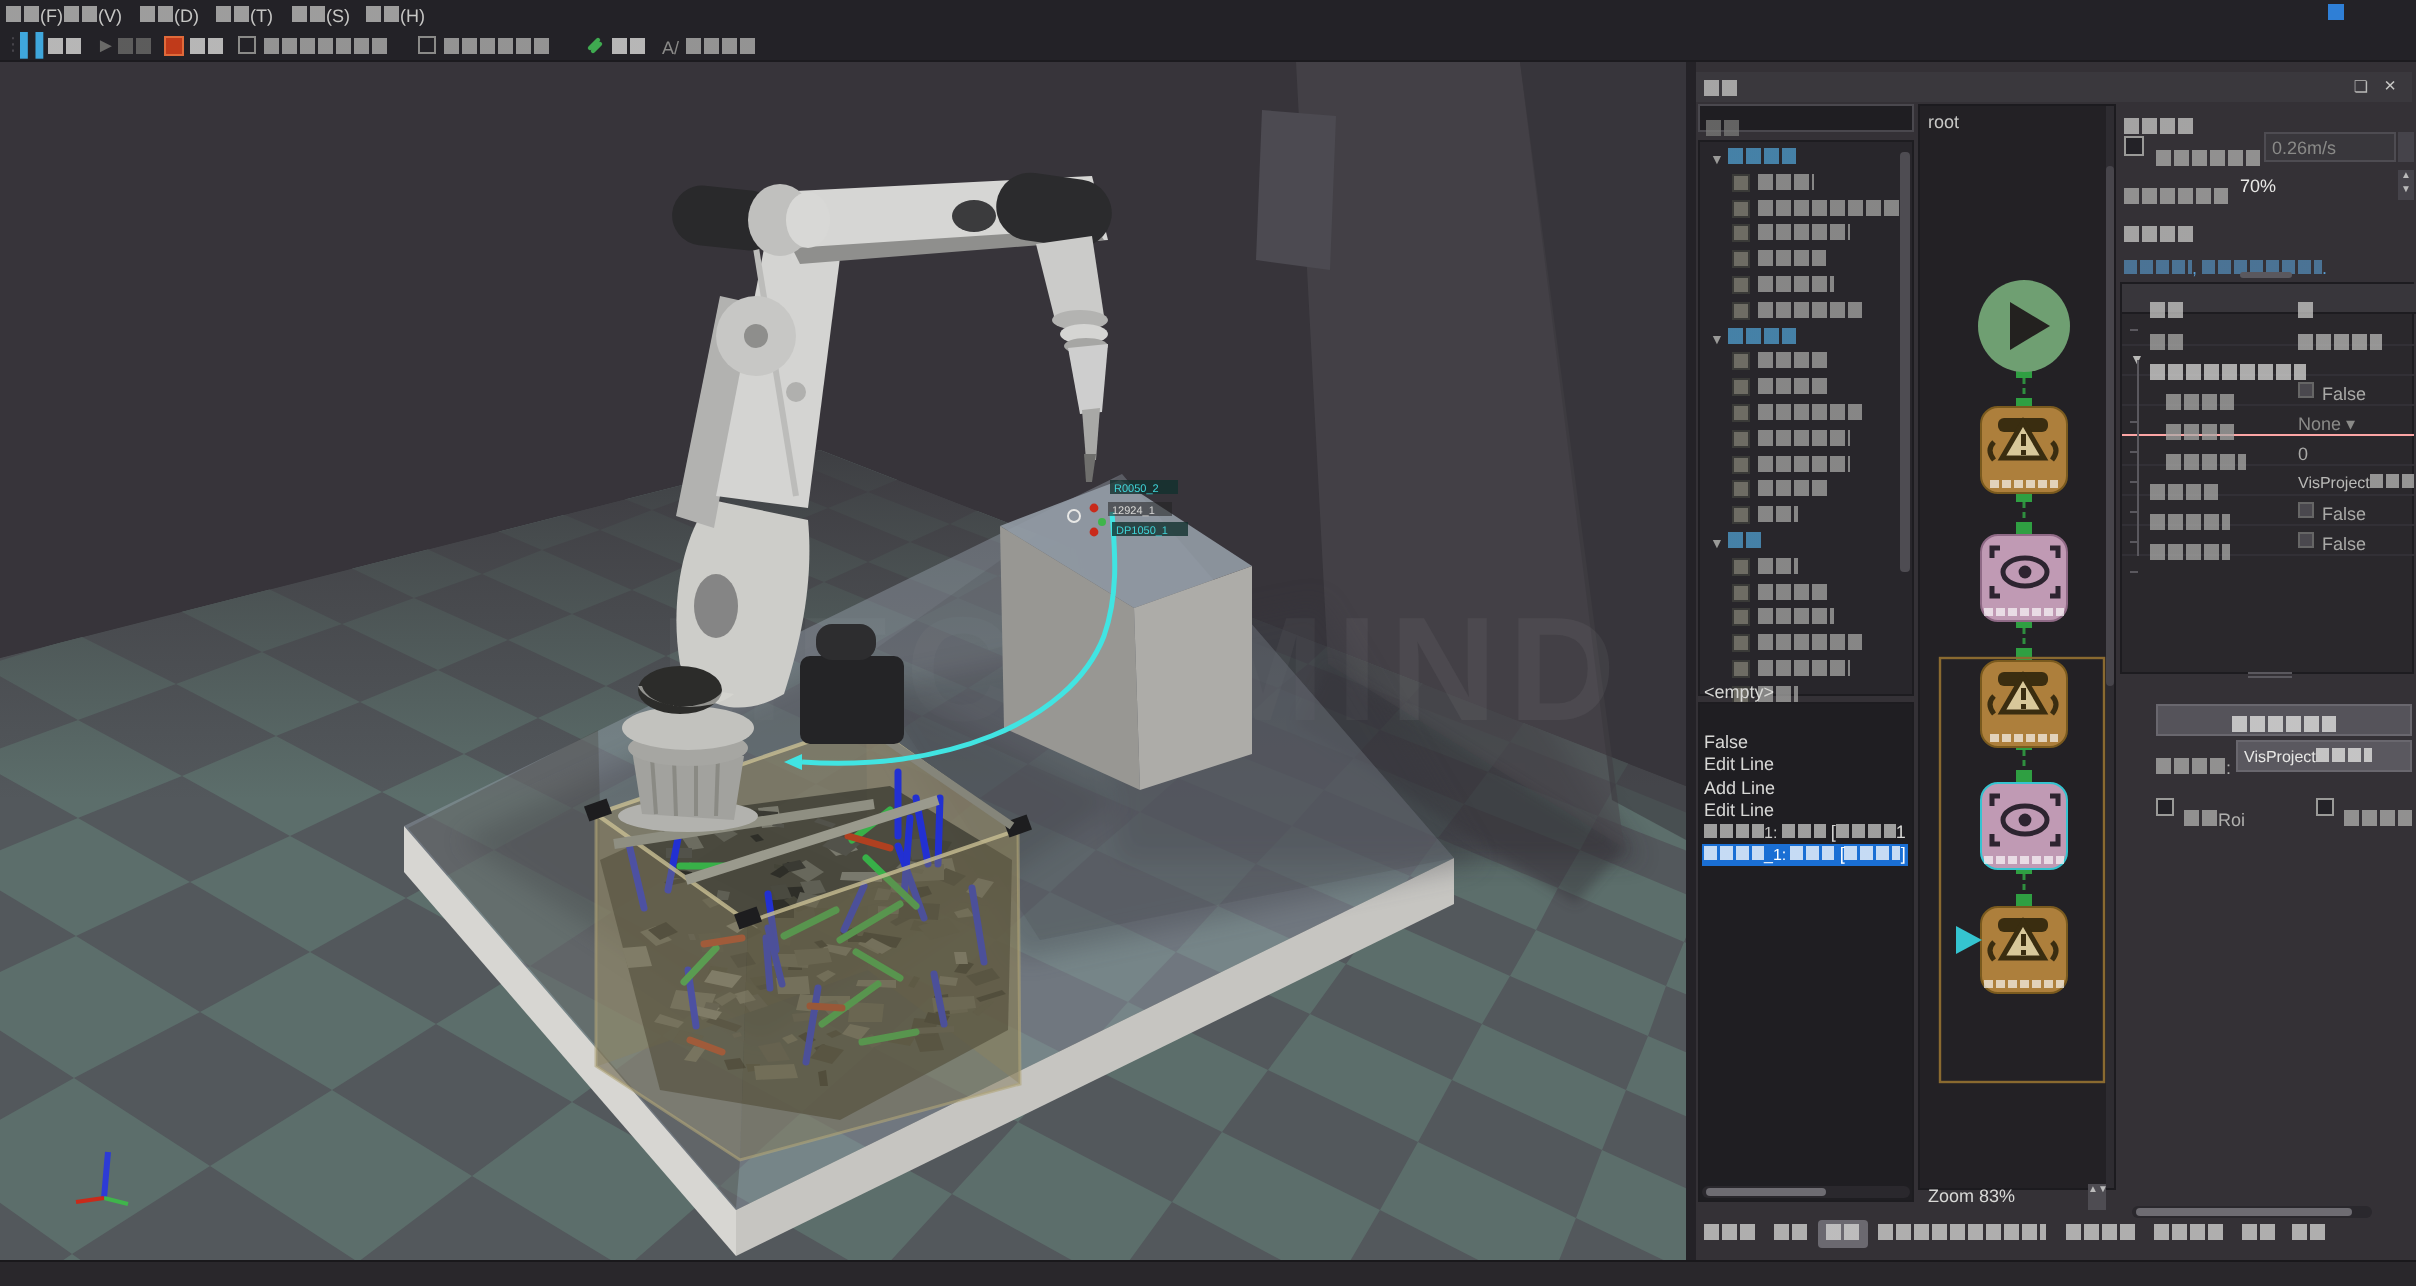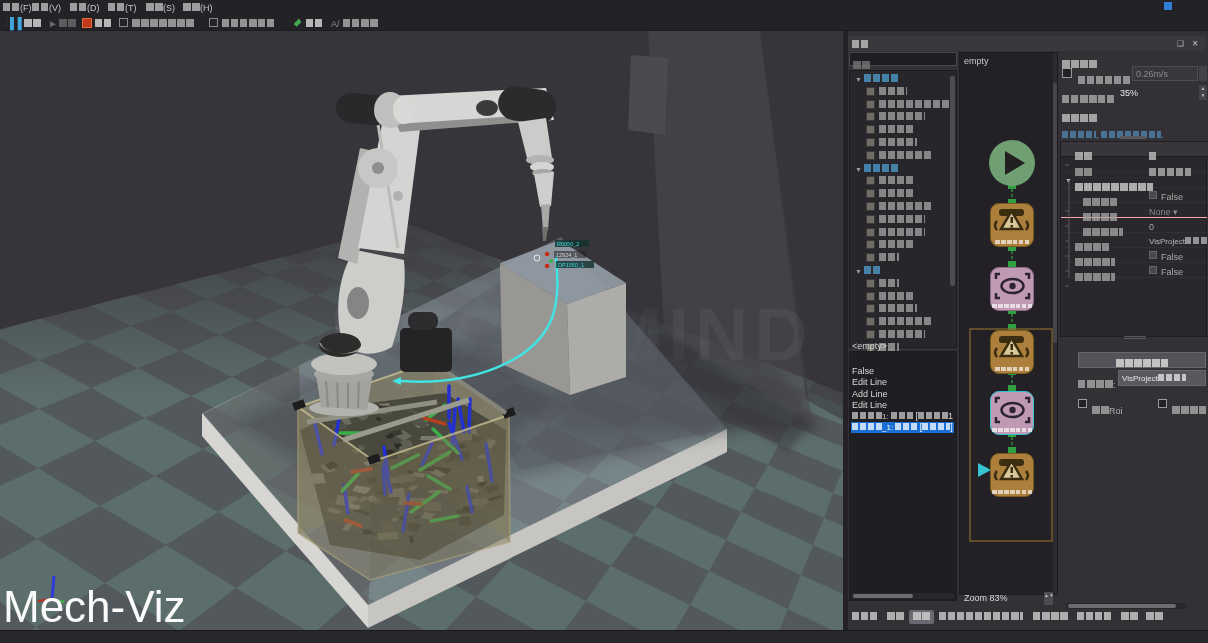--- a/index.html
+++ b/index.html
@@ -325,21 +325,20 @@
 <circle cx="537" cy="258" r="3" fill="none" stroke="#e8e8e6" stroke-width="1"></circle>
 <text x="557" y="246" fill="#3fd4d8">R0050_2</text>
 <text x="556" y="257" fill="#d8d8d6">12924_1</text>
 <text x="558" y="267" fill="#3fd4d8">DP1050_1</text>
 </g>
 
 <line x1="52" y1="599" x2="54" y2="576" stroke="#2d3bd6" stroke-width="3"></line>
 <line x1="52" y1="599" x2="64" y2="602" stroke="#3fb54b" stroke-width="2"></line>
 <line x1="52" y1="599" x2="38" y2="601" stroke="#c92a1a" stroke-width="2"></line>
 </svg>
-<div id="mechviz">Mech-Viz</div>
     </div>
 <div id="panel">
 <div id="ptitle"><span class="zh" style="width:17px;color:#c9c9c7;margin:4px 0 0 4px"></span>
 <span class="abs" style="right:22px;top:3px;color:#b9b9b7;font-size:8px">❏</span>
 <span class="abs" style="right:8px;top:2px;color:#c9c9c7;font-size:10px">×</span></div>
 <div class="col" id="col1">
 <input style="position: absolute; left: 0px; top: 0px; width: 108px; height: 14px; background: rgb(31, 30, 34); border: 1px solid rgb(74, 72, 78); color: rgb(138, 138, 136); font-size: 9px; padding: 2px;" value="">
 <span class="abs" style="left:4px;top:3px"><span class="zh" style="width:17px;color:#7a7a78"></span></span>
 <div class="treebg"></div>
 <div class="abs" style="left:101px;top:24px;width:5px;height:210px;background:#4e4c52;border-radius:2px"></div>
@@ -371,21 +370,21 @@
         <div class="lrow" style="top:325.4px">Edit Line</div>
         <div class="lrow" style="top:336.59999999999997px">Add Line</div>
         <div class="lrow" style="top:347.79999999999995px">Edit Line</div>
         <div class="lrow" style="top:358.99999999999994px"><span class="zh2" style="width:30px;color:#c9c9c7"></span><span style="color:#c9c9c7;font-size:8px">1: </span><span class="zh2" style="width:22px;color:#c9c9c7"></span> [<span class="zh2" style="width:30px;color:#c9c9c7"></span>1</div>
         <div class="lrow" style="top:370.19999999999993px;left:2px;background:#1a6fd4;color:#fff;padding:0 1px"><span class="zh2" style="width:30px;color:#fff"></span><span style="font-size:8px">_1: </span><span class="zh2" style="width:22px;color:#fff"></span> [<span class="zh2" style="width:28px;color:#fff"></span>]</div>
 <div class="abs" style="left:2px;top:541px;width:104px;height:6px;background:#2a282d;border-radius:3px">
           <div style="position:absolute;left:2px;top:1px;width:60px;height:4px;background:#6e6c72;border-radius:2px"></div>
         </div>
 </div>
 <div class="col" id="col2">
-<div class="abs" style="left:4px;top:3px;color:#c9c9c7;font-size:9px">empty</div>
+<div class="abs" style="left:4px;top:3px;color:#c9c9c7;font-size:9px">root</div>
 <svg width="97" height="545" viewBox="0 0 97 545" style="position:absolute;left:0;top:0">
 <g stroke="#2f8f3f" stroke-width="1.5" stroke-dasharray="3 2">
 <line x1="52" y1="136" x2="52" y2="150"></line>
             <line x1="52" y1="198" x2="52" y2="212"></line>
 <line x1="52" y1="261" x2="52" y2="275"></line>
             <line x1="52" y1="322" x2="52" y2="336"></line>
 <line x1="52" y1="384" x2="52" y2="398"></line>
           </g>
 <g fill="#2f9f42">
 <rect x="48" y="128" width="8" height="8"></rect>
@@ -458,21 +457,21 @@
           <div style="position:absolute;left:0;top:30px;width:4px;height:260px;background:#47454b;border-radius:2px"></div>
         </div>
       </div>
 <div class="col" id="col3">
 <div class="abs" style="left:2px;top:2px"><span class="zh" style="width:35px;color:#c9c9c7"></span></div>
 <span class="cb" style="left:2px;top:16px;width:10px;height:10px;border-color:#9a9a98"></span>
 <span class="abs" style="left:18px;top:18px"><span class="zh" style="width:52px;color:#b0b0ae"></span></span>
 <div class="abs" style="left:72px;top:14px;width:66px;height:15px;background:#39373c;border:1px solid #4e4c52;color:#8a8a88;font-size:9px;padding:2px 3px">0.26m/s</div>
 <div class="abs" style="left:139px;top:14px;width:8px;height:15px;background:#45434a"></div>
 <span class="abs" style="left:2px;top:37px"><span class="zh" style="width:52px;color:#b0b0ae"></span></span>
-<span class="abs" style="left:60px;top:36px;color:#e8e8e6;font-size:9px">35%</span>
+<span class="abs" style="left:60px;top:36px;color:#e8e8e6;font-size:9px">70%</span>
 <div class="abs" style="left:139px;top:33px;width:8px;height:15px;background:#45434a;color:#bbb;font-size:5px;text-align:center;line-height:7px">▲<br>▼</div>
 <div class="abs" style="left:2px;top:56px"><span class="zh" style="width:35px;color:#c9c9c7"></span></div>
 <div class="abs" style="left:2px;top:72px"><span class="zh2" style="width:34px;color:#5a9fd4;opacity:.6"></span><span style="color:#5a9fd4;font-size:9px">, </span><span class="zh2" style="width:60px;color:#5a9fd4;opacity:.6"></span><span style="color:#5a9fd4;font-size:9px">.</span></div>
 <div class="abs" style="left:60px;top:84px;width:26px;height:3px;background:#5a585e;border-radius:2px"></div>
 <div class="abs" style="left:0px;top:89px;width:147px;height:196px;background:#2a282c;border:1px solid #1d1c20">
   <div class="abs" style="left:0;top:0;width:147px;height:15px;background:#38363b;border-bottom:1px solid #1d1c20">
     <span class="abs" style="left:14px;top:4px"><span class="zh" style="width:17px;color:#c9c9c7"></span></span>
     <span class="abs" style="left:88px;top:4px"><span class="zh" style="width:9px;color:#c9c9c7"></span></span>
   </div>
   <div class="abs" style="left:0px;top:16px;width:146px;height:15px;border-bottom:1px solid #323036">

